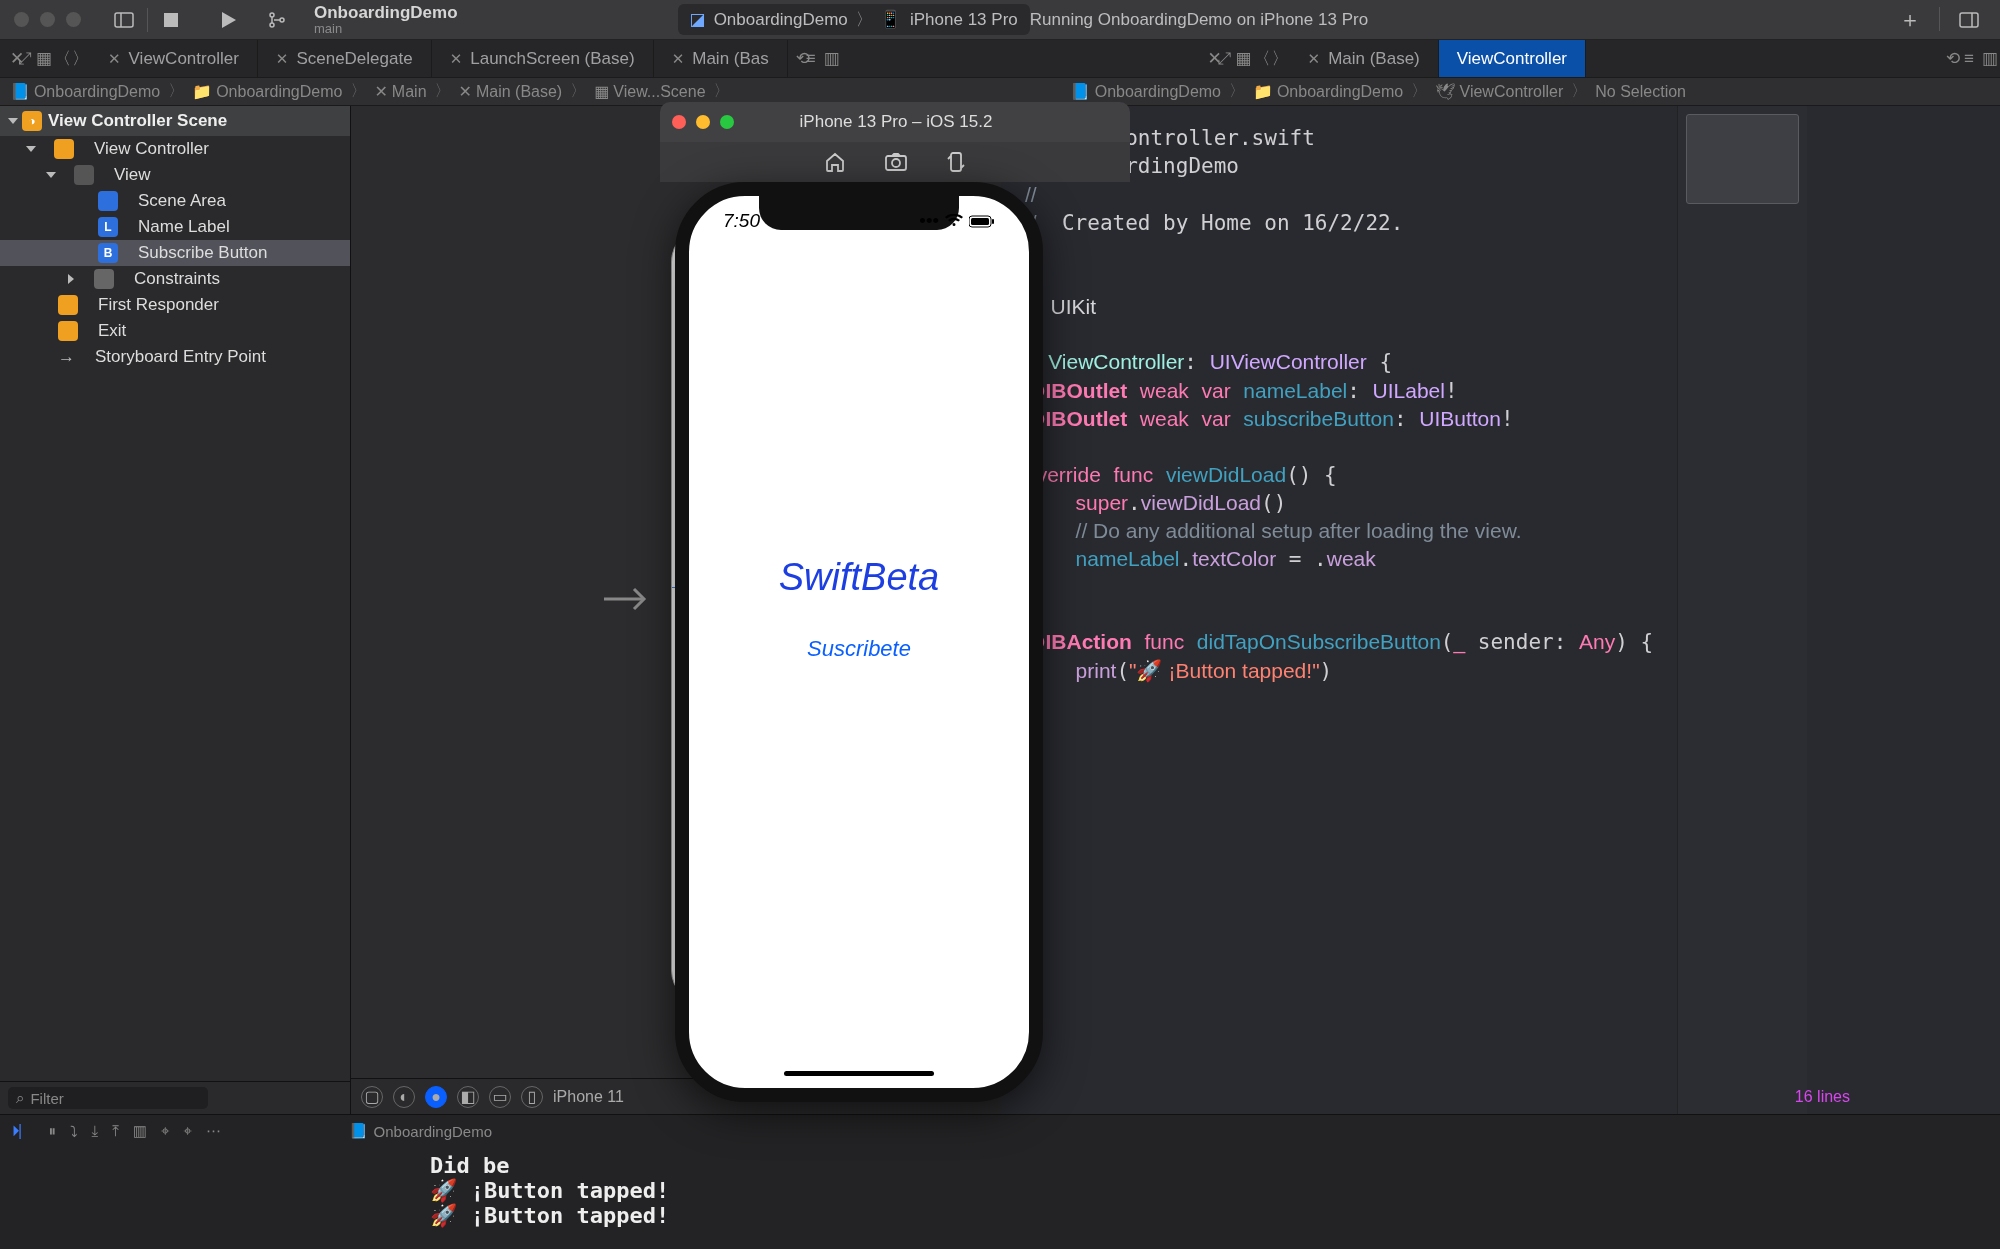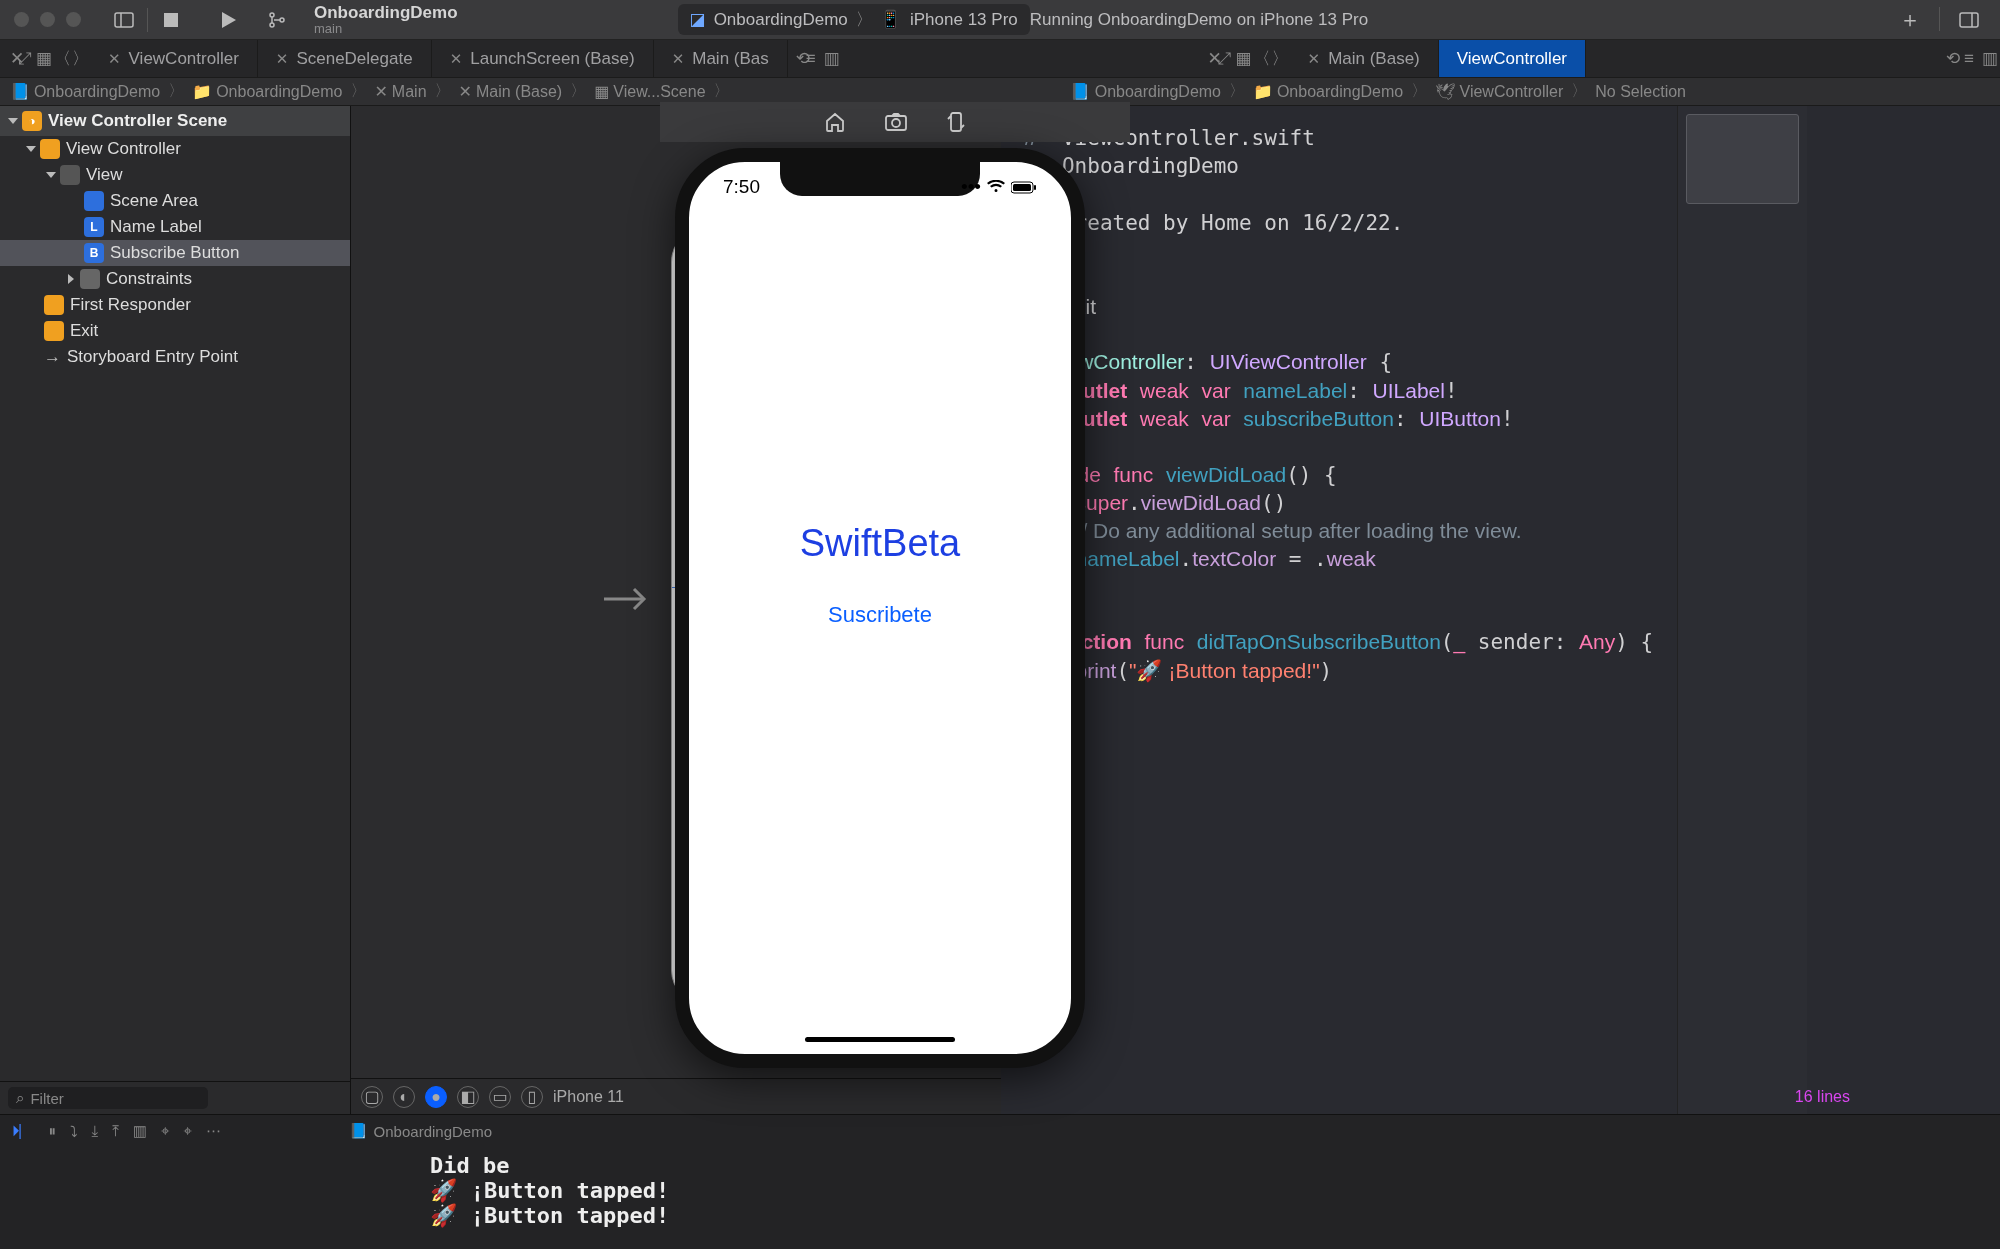--- a/index.html
+++ b/index.html
@@ -29,21 +29,21 @@
 
 .crumb { height:28px; background:#2f2f31; display:flex; align-items:center; padding:0 10px; font-size:16px; color:#888; gap:4px; border-bottom:1px solid #1a1a1a; }
 .crumb span { display:flex; align-items:center; gap:4px; }
 .crumb .sep2 { color:#666; margin:0 4px; }
 
 
 .main { display:flex; height:1008px; }
 .outline { width:351px; background:#2a2a2c; border-right:1px solid #111; display:flex; flex-direction:column; }
 .outline .hdr { background:#3f4042; padding:5px 10px; font-weight:600; color:#eee; font-size:17px; display:flex; align-items:center; gap:6px; }
 .outline ul { list-style:none; }
-.outline li { padding:3px 10px; font-size:17px; color:#ddd; display:flex; align-items:center; gap:6px; }
+.outline li { padding:3px 10px; font-size:17px; color:#ddd; display:flex; align-items:center; gap:20px; }
 .outline li.sel { background:#52535a; }
 .triangle { width:0; height:0; border-left:6px solid #bbb; border-top:5px solid transparent; border-bottom:5px solid transparent; display:inline-block; }
 .triangle.open { transform:rotate(90deg); }
 .iconbox { width:20px; height:20px; border-radius:4px; display:flex; align-items:center; justify-content:center; font-size:12px; font-weight:700; color:#fff; }
 .ic-y { background:#f0a020; } .ic-g { background:#555; } .ic-b { background:#2d6fdd; } .ic-l { background:#2d6fdd; } .ic-c { background:#666; }
 .indent1 { padding-left:28px !important; } .indent2 { padding-left:48px !important; } .indent3 { padding-left:68px !important; }
 
 
 .canvas { flex:1; display:flex; }
 .ibleft { width:650px; background:#2c2c2e; position:relative; display:flex; flex-direction:column; }
@@ -78,21 +78,21 @@
 
 
 .outfilter { margin-top:auto; border-top:1px solid #111; padding:5px 8px; }
 
 
 .simwin { position:absolute; left:660px; top:102px; width:470px; z-index:50; }
 .simwin .titleb { height:40px; background:#414143; display:flex; align-items:center; padding:0 12px; color:#ddd; font-size:17px; border-radius:10px 10px 0 0; }
 .simwin .titleb .pad { flex:1; text-align:center; font-weight:500;}
 .simwin .traffic2 { display:flex; gap:10px; } .td2 { width:14px; height:14px; border-radius:50%; }
 .simwin .tb2 { height:40px; background:#3a3a3c; display:flex; align-items:center; justify-content:center; gap:38px; color:#ccc; }
-.simwin .phone { margin-top:6px; width:410px; height:920px; background:#fff; border:14px solid #111; border-radius:70px; margin-left:15px; position:relative; box-shadow:0 10px 40px rgba(0,0,0,.6); }
+.simwin .phone { width:368px; height:920px; background:#fff; border:14px solid #111; border-radius:70px; margin-left:15px; position:relative; box-shadow:0 10px 40px rgba(0,0,0,.6);font-style:italic; }
 .notch { position:absolute; top:-2px; left:50%; transform:translateX(-50%); width:200px; height:36px; background:#111; border-radius:0 0 22px 22px; }
 .statusb { position:absolute; top:14px; left:0; right:0; display:flex; justify-content:space-between; padding:0 34px; font-size:19px; color:#000; font-weight:500; }
 .statusb .r { display:flex; align-items:center; gap:6px; }
 .sim-title { position:absolute; top:360px; left:0; right:0; text-align:center; font-size:38px; color:#1d3fe2; }
 .sim-btn { position:absolute; top:440px; left:0; right:0; text-align:center; font-size:22px; color:#0a5fff; }
 .homebar { position:absolute; bottom:12px; left:50%; transform:translateX(-50%); width:150px; height:5px; background:#000; border-radius:3px; }
 
 svg { display:block; }
 </style>
 </head>
@@ -373,20 +373,29 @@
     <span>⌖</span>
     <span>⌖</span>
     <span>⋯</span>
     <div style="width:100px"></div>
     <span class="proj2">📘 <span>OnboardingDemo</span></span>
   </div>
   <div class="out" id="console-out">Did be<br>🚀 ¡Button tapped!<br>🚀 ¡Button tapped!</div>
 </div>
 
 <div class="simwin">
+  <div class="titleb">
+    <div class="traffic2">
+      <div class="td2" style="background:#ff5f57"></div>
+      <div class="td2" style="background:#febc2e"></div>
+      <div class="td2" style="background:#28c840"></div>
+    </div>
+    <div class="pad">iPhone 13 Pro – iOS 15.2</div>
+    <div style="width:60px"></div>
+  </div>
   <div class="tb2">
     <span>
         <svg width="22" height="20" fill="none" stroke="#ccc" stroke-width="1.8">
           <path d="M3 9l8-7 8 7v9a1 1 0 0 1-1 1h-4v-6h-6v6H4a1 1 0 0 1-1-1z"></path>
         </svg>
       </span>
     <span>
         <svg width="24" height="20" fill="none" stroke="#ccc" stroke-width="1.8">
           <rect x="2" y="4" width="20" height="14" rx="2"></rect>
           <circle cx="12" cy="11" r="4"></circle>

